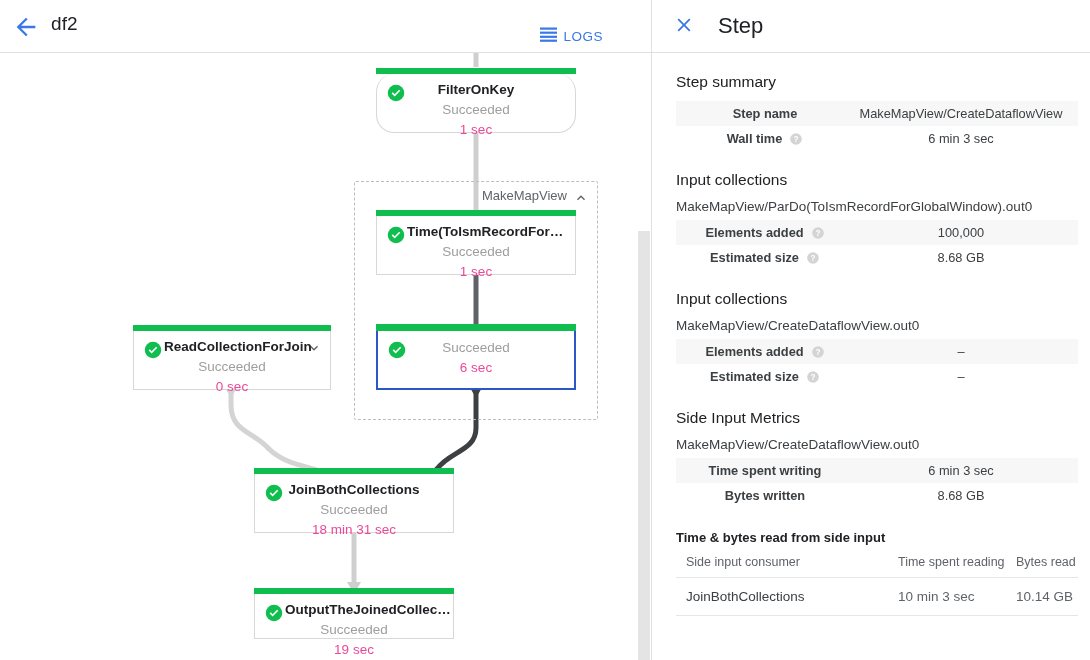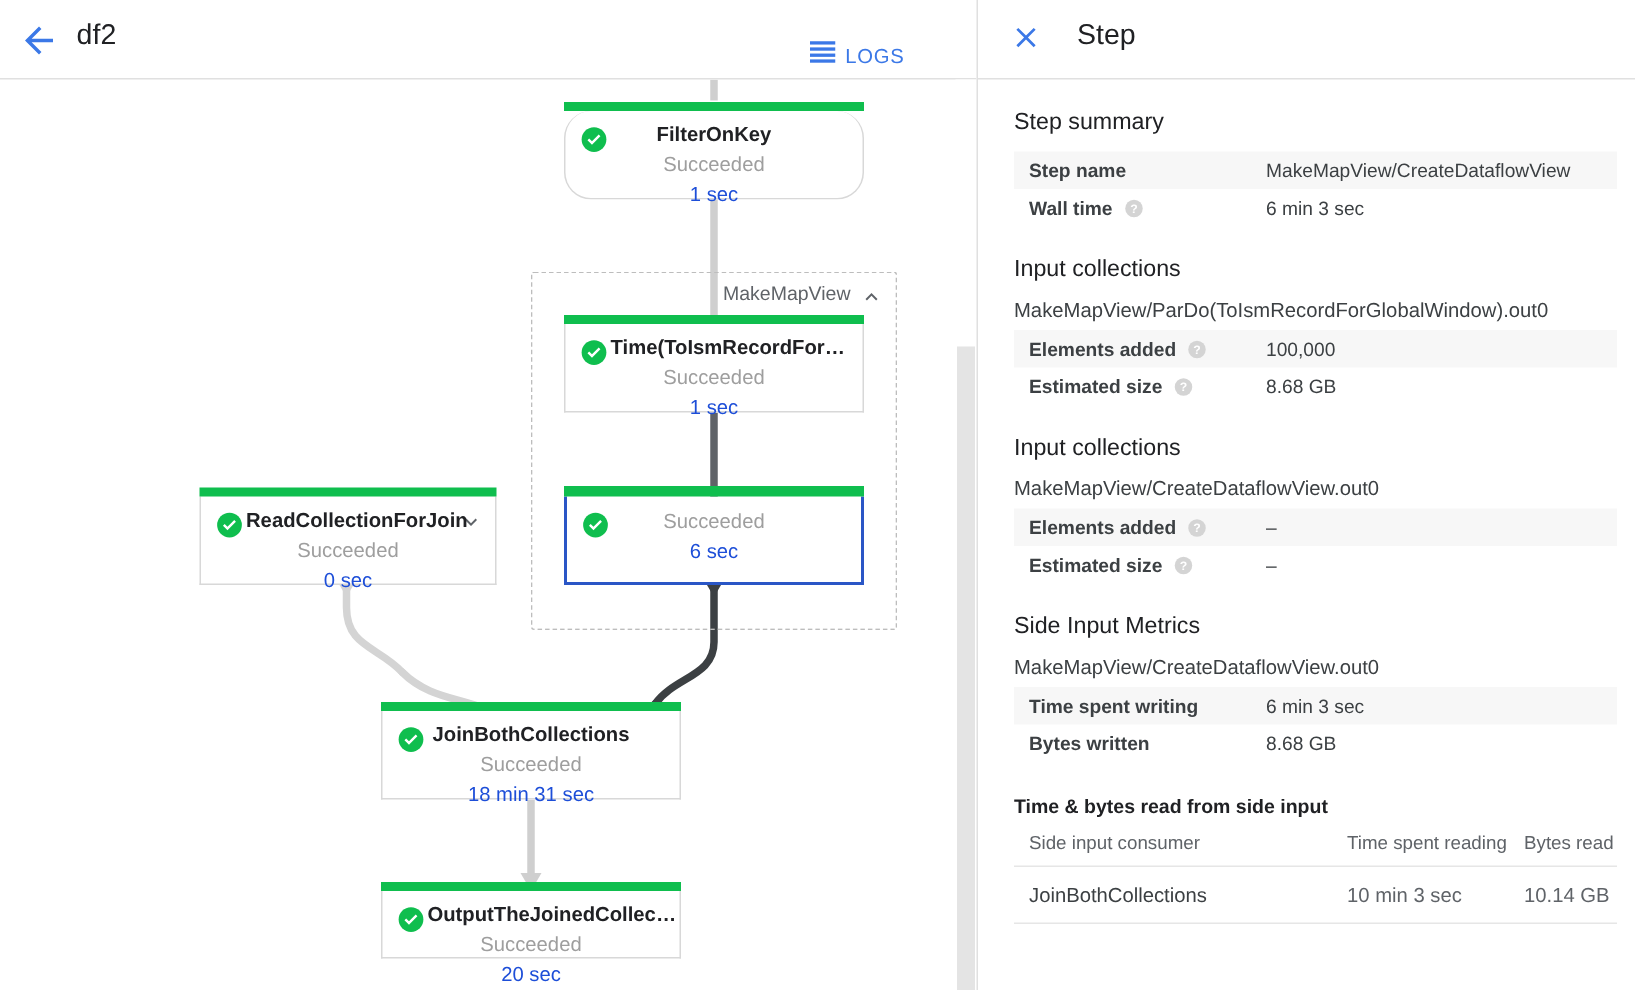--- a/index.html
+++ b/index.html
@@ -109,21 +109,21 @@
   .node-name {
     font-size: 13.5px; font-weight: bold; color: #202124;
     line-height: 19px;
     white-space: nowrap; overflow: hidden;
     padding: 0 30px;
   }
   .node-status {
     font-size: 13.5px; color: #9e9e9e; line-height: 21px;
   }
   .node-time {
-    font-size: 13.5px; color: #1d4ed8; line-height: 19px;
+    font-size: 13.5px; color: #ec4899; line-height: 19px;
   }
   .node-expand {
     position: absolute; right: 8px; top: 9px;
     width: 16px; height: 16px; cursor: pointer;
   }
 
   
   #graph-scrollbar-track {
     position: absolute; right: 0; top: 53px;
     width: 14px; height: 607px;
@@ -154,21 +154,21 @@
     position: relative;
     height: 53px;
     border-bottom: 1px solid #e0e0e0;
   }
   #close-icon-btn {
     position: absolute; left: 21px; top: 14px;
     width: 24px; height: 24px; cursor: pointer;
   }
   #detail-title {
     position: absolute; left: 66px; top: 13px;
-    font-size: 19px; color: #202124;
+    font-size: 22px; color: #202124;
   }
   #detail-body {
     position: relative;
     padding: 0 0 0 0;
     height: 607px;
     overflow: hidden;
   }
   .section {
     padding: 0 12px 0 24px;
   }
@@ -184,20 +184,21 @@
   }
   .kv-table {
     width: 100%;
     border-collapse: collapse;
   }
   .kv-table tr.shaded { background: #f7f7f7; }
   .kv-table td {
     padding: 5px 0 5px 0;
     font-size: 12.8px;
     vertical-align: middle;
+    text-align: center;
   }
   .kv-table td.k {
     width: 168px;
     font-weight: bold; color: #3c4043;
     padding-left: 10px;
   }
   .kv-table td.v {
     color: #3c4043;
   }
   .help-icon {
@@ -374,21 +375,21 @@
         <div class="statusbar"></div>
         <div class="node-check">
           <svg width="18" height="18" viewBox="0 0 24 24">
             <circle cx="12" cy="12" r="11" fill="#0fbe4e"></circle>
             <path d="M10.2 16.6l-4-4 1.5-1.5 2.5 2.5 6-6 1.5 1.5z" fill="#fff"></path>
           </svg>
         </div>
         <div class="node-body">
           <div class="node-name">OutputTheJoinedCollec…</div>
           <div class="node-status">Succeeded</div>
-          <div class="node-time">20 sec</div>
+          <div class="node-time">19 sec</div>
         </div>
       </div>
 
     </div>
 
     <div id="graph-scrollbar-track">
       <div id="graph-scrollbar-thumb"></div>
     </div>
   </div>
 

